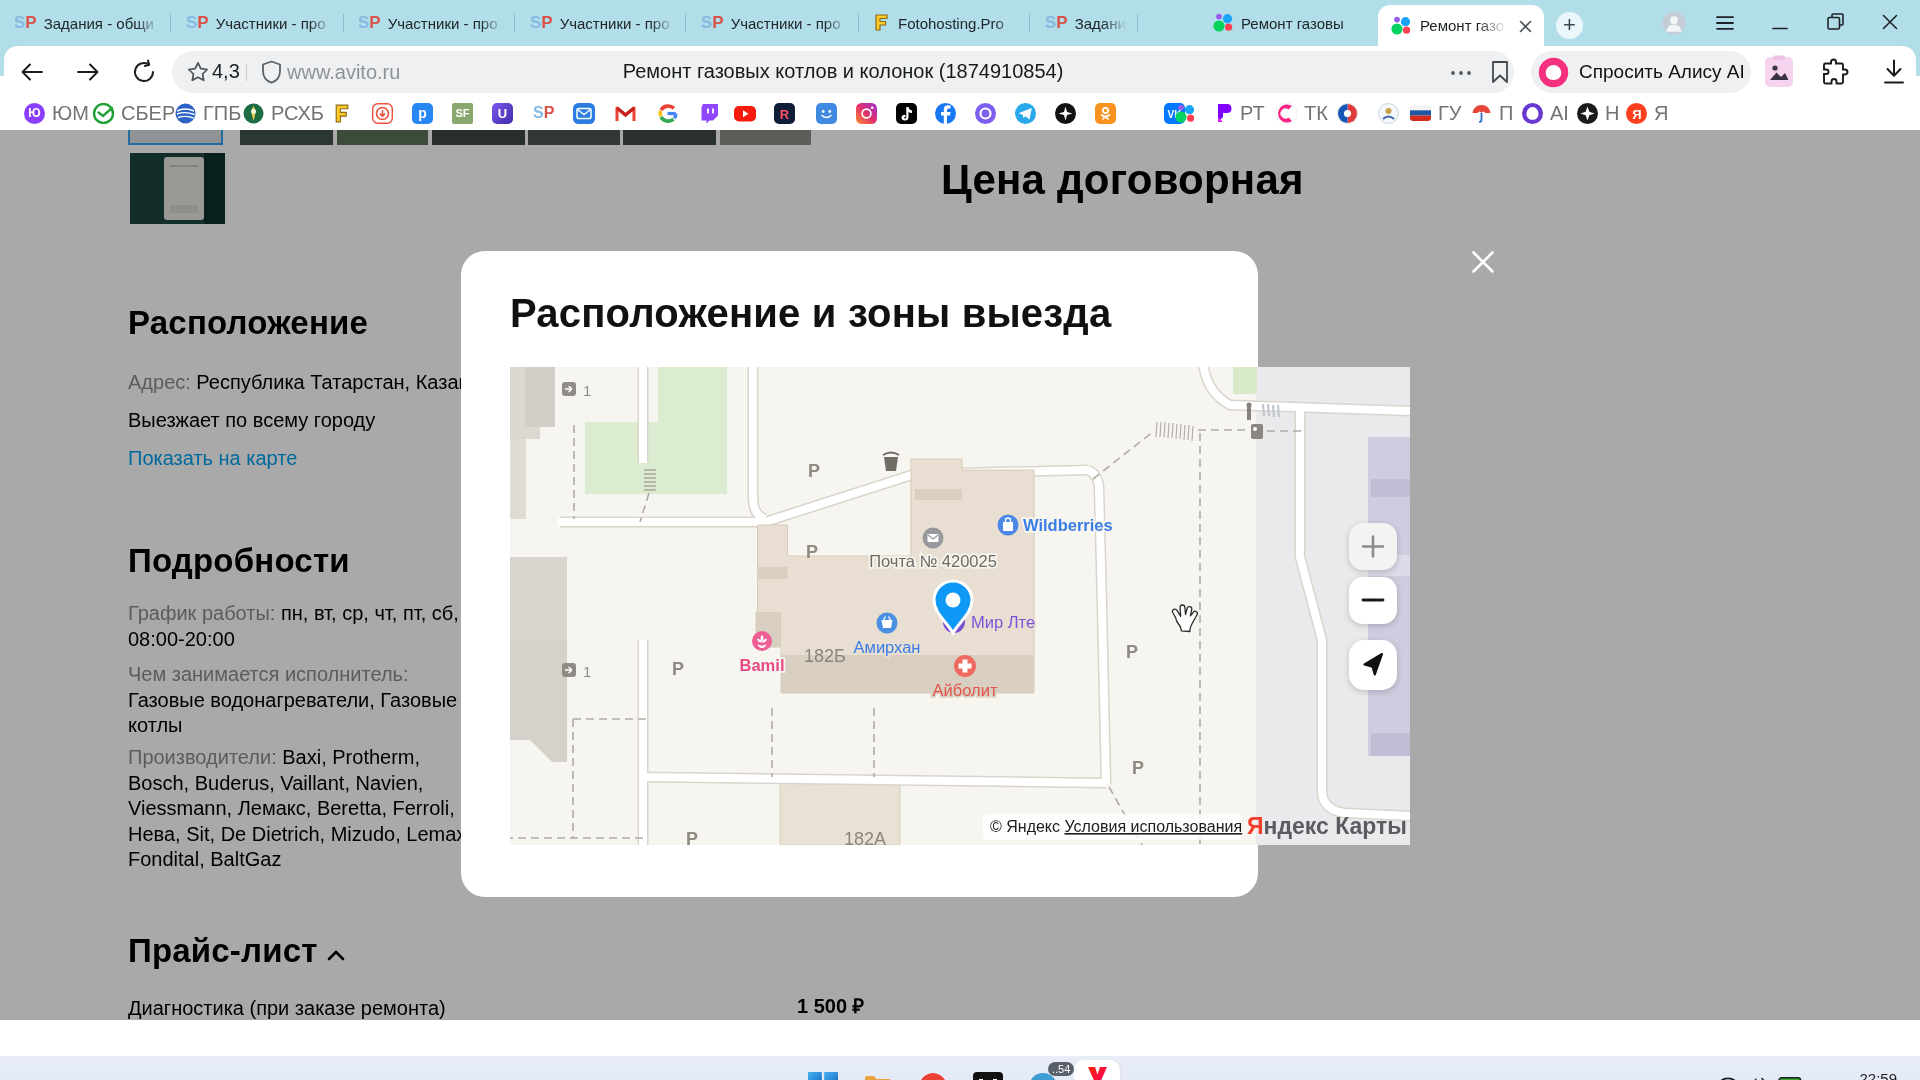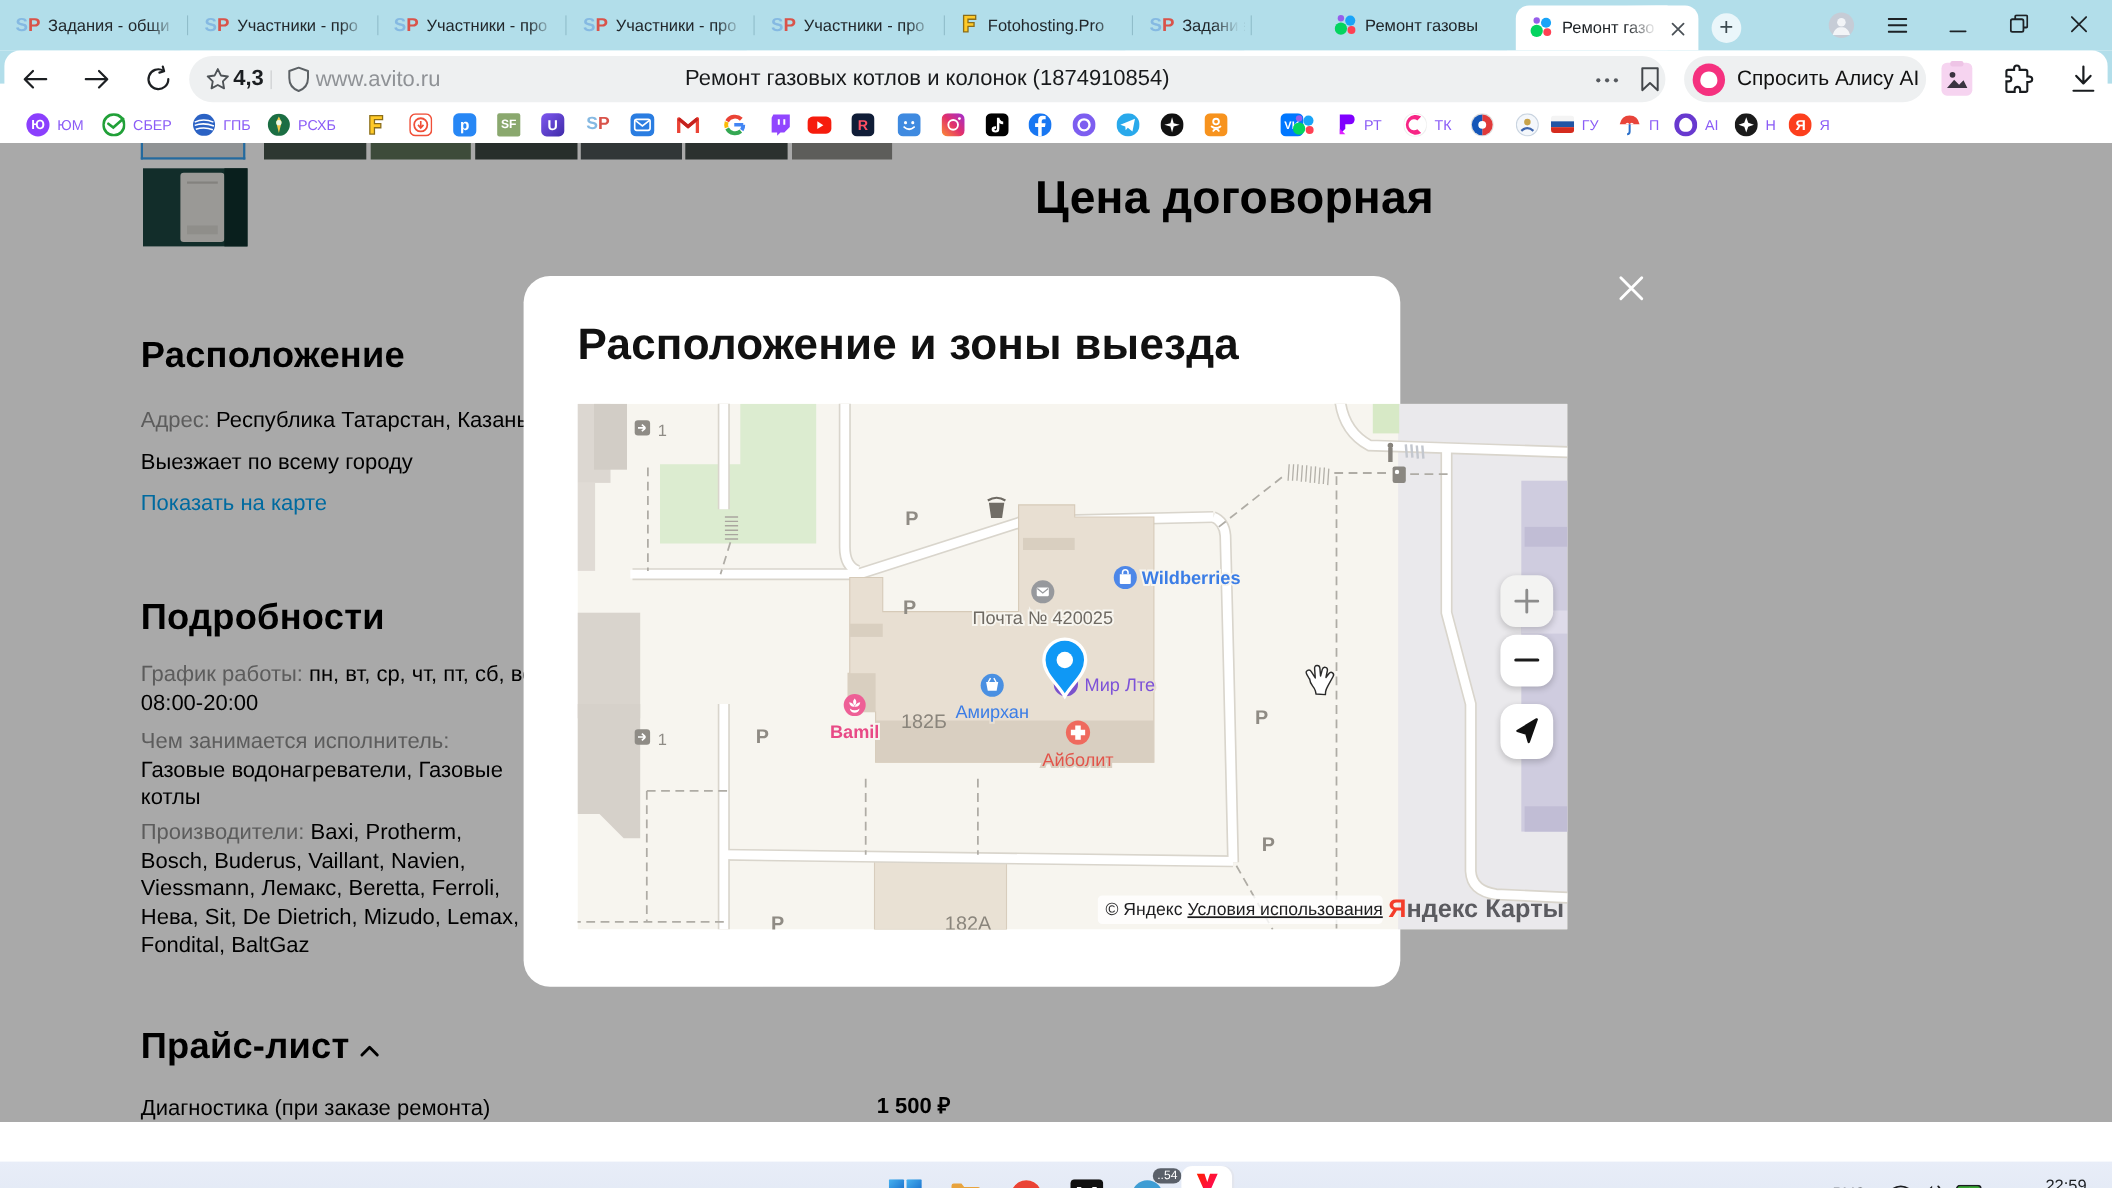--- a/index.html
+++ b/index.html
@@ -17,40 +17,40 @@
   #activetab { position:absolute; left:1378px; top:5px; width:166px; height:41px; background:#fff; border-radius:12px 12px 0 0; display:flex; align-items:center; padding-left:13px; }
   #activetab .ttl { font-size:15px; color:#1c2125; white-space:nowrap; }
   #newtab { position:absolute; left:1556px; top:12px; width:27px; height:27px; border-radius:50%; background:#eaf6fa; color:#3c4a50; font-size:22px; line-height:25px; text-align:center; font-weight:400; }
   
   #bluefill { position:absolute; left:0; top:46px; width:1920px; height:30px; background:#b2deea; }
   #chrome { position:absolute; left:4px; top:46px; width:1912px; height:84px; background:#fff; border-radius:14px 14px 0 0; }
   #urlpill { position:absolute; left:168px; top:5px; width:1342px; height:42px; border-radius:21px; background:#eef0f1; }
   .navicon { position:absolute; top:0; }
   #pagetitle { position:absolute; left:0; top:9px; width:1342px; text-align:center; font-size:20px; color:#17191b; }
   #urltext { position:absolute; left:115px; top:10px; font-size:20px; color:#8f9296; }
-  #rating { position:absolute; left:40px; top:9px; font-size:20px; color:#1b1e21; font-weight:bold;}
+  #rating { position:absolute; left:40px; top:9px; font-size:20px; color:#1b1e21; font-weight:normal;}
   #alice { position:absolute; left:1527px; top:5px; width:220px; height:42px; border-radius:21px; background:#eef0f1; display:flex; align-items:center;text-align:right; }
   #alice span { font-size:19px; color:#111; margin-left:10px; font-weight:500;}
   #bookmarks { position:absolute; left:0; top:52px; width:1912px; height:32px; }
   .bm { position:absolute; top:3px; height:24px; display:flex; align-items:center; }
-  .bm .lbl { margin-left:7px; font-size:13px; color:#8b5cf6; }
+  .bm .lbl { margin-left:7px; font-size:20px; color:#737373; }
   .bico { width:21px; height:21px; border-radius:5px; display:flex; align-items:center; justify-content:center; font-weight:bold; color:#fff; }
   .bcirc { border-radius:50%; }
   
   #page { position:absolute; left:0; top:130px; width:1920px; height:890px; background:#fff; overflow:hidden; }
   .thumb { position:absolute; top:-2px; height:17px; }
   #bigthumb { position:absolute; left:130px; top:23px; width:95px; height:71px; background:#1c4440; }
   #price { position:absolute; left:941px; top:26px; font-size:42px; font-weight:bold; color:#000; letter-spacing:0.2px;}
   .h2 { font-size:33px; font-weight:bold; color:#000; letter-spacing:0.2px; }
   .body20 { font-size:20px; color:#000; line-height:25.5px; }
   .lab { color:#8c8c8c; }
   .link { color:#00a0f0; }
   #dim { position:absolute; left:0; top:0; width:1920px; height:890px; background:rgba(0,0,0,0.338); }
   
-  #modal { position:absolute; left:461px; top:251px; width:797px; height:646px; background:#fff; border-radius:24px;margin-left:15px; }
+  #modal { position:absolute; left:461px; top:251px; width:797px; height:646px; background:#fff; border-radius:24px; }
   #mtitle { position:absolute; left:49px; top:40px; font-size:40px; font-weight:bold; color:#111; letter-spacing:0.2px; }
   #map { position:absolute; left:49px; top:116px; width:900px; height:478px; }
   .mapbtn { position:absolute; left:888px; width:48px; height:47px; background:#fff; border-radius:14px; box-shadow:0 2px 6px rgba(0,0,0,0.18); }
   
   #taskbar { position:absolute; left:0; top:1020px; width:1920px; height:60px; background:linear-gradient(180deg,#e8edf8,#dfe7f3);margin-top:36px; }
   .tbi { position:absolute; top:16px; width:30px; height:30px; }
   .tbdash { position:absolute; top:48px; width:13px; height:3px; border-radius:2px; background:#9aa0a8; }
   .trtxt { position:absolute; font-size:15px; color:#1b1e21; }
 </style>
 </head>

